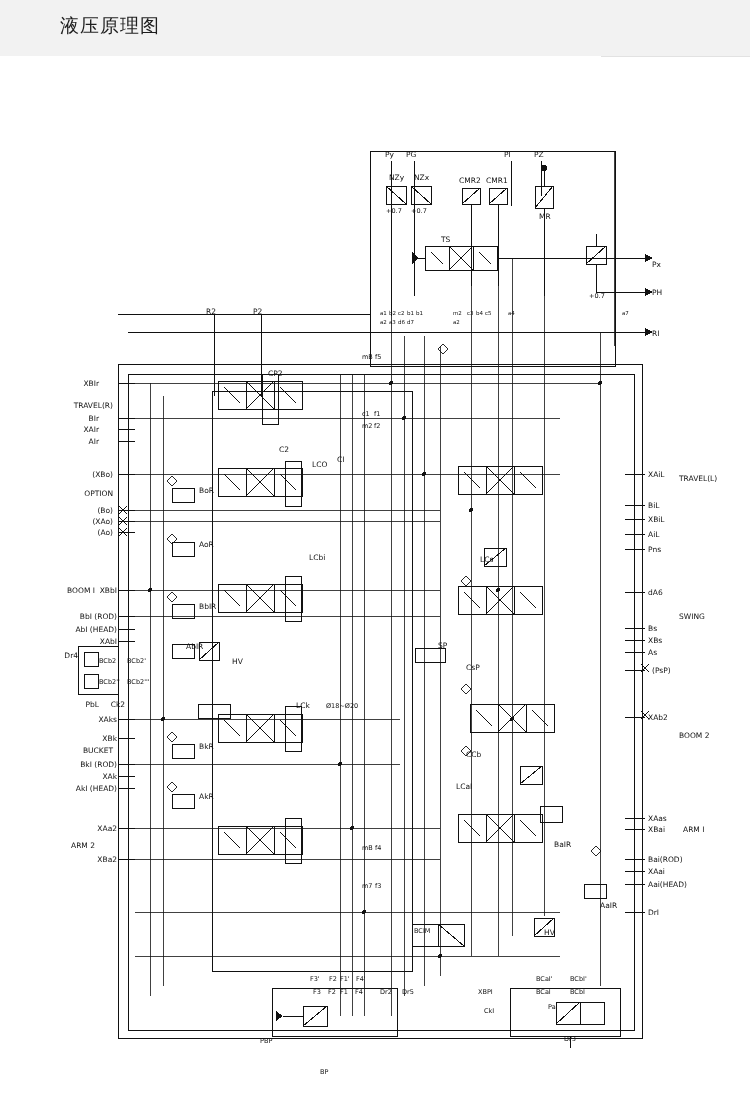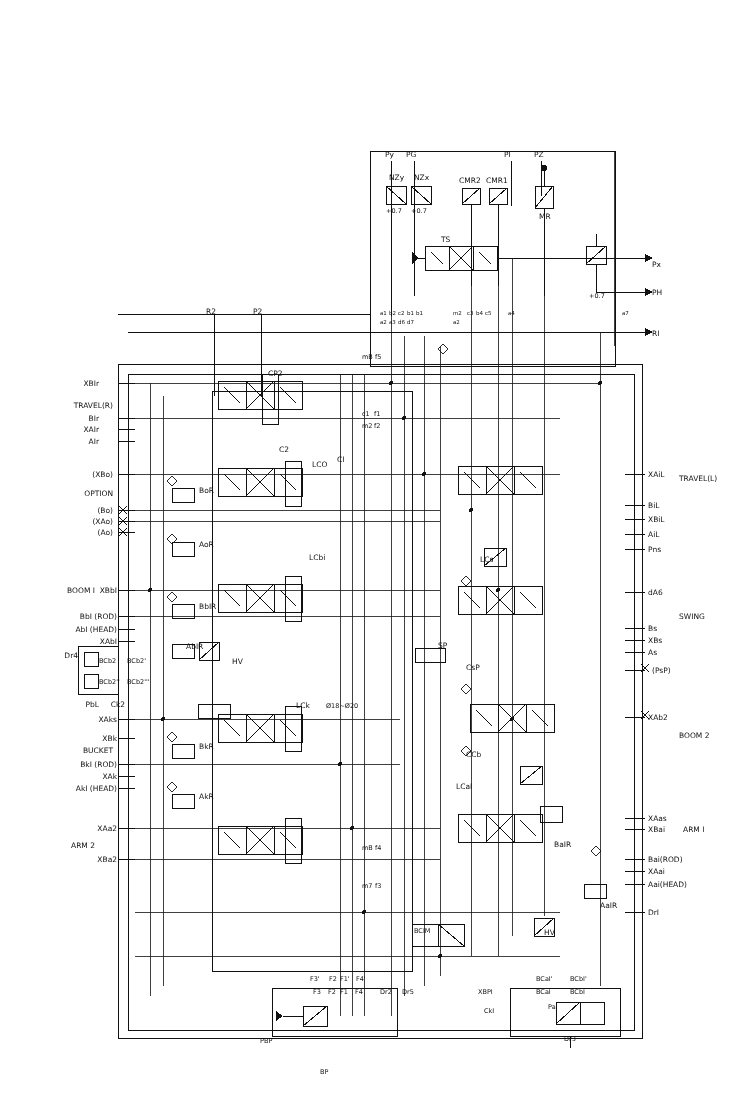--- a/index.html
+++ b/index.html
@@ -36,39 +36,42 @@
     top: 13px;
     font-size: 19px;
     letter-spacing: 1px;
     color: #1d1d1d;
     font-family: "DejaVu Sans", "Liberation Sans", sans-serif;
   }
   .diagram-wrap {
     position: absolute;
     left: 0;
     top: 56px;
-    width: 750px;
+    width: 601px;
     height: 1040px;
     background: #ffffff;
   }
   svg.diagram {
     display: block;
     width: 750px;
     height: 1040px;
   }
   svg.diagram text {
     font-family: "DejaVu Sans", "Liberation Sans", sans-serif;
     fill: #111111;
   }
 </style>
 </head>
 <body>
 
 <div class="page">
 
+  <div class="header-bar">
+    <div class="header-title">液压原理图</div>
+  </div>
 
   <div class="diagram-wrap">
     <svg class="diagram" viewBox="0 0 750 1040">
       <g stroke="#111111" fill="none" stroke-width="1" shape-rendering="crispEdges">
 
         <rect x="118" y="308" width="524" height="674"></rect>
         <rect x="128" y="318" width="506" height="656"></rect>
         <rect x="370" y="95" width="245" height="215"></rect>
         <rect x="212" y="335" width="200" height="580"></rect>
 

